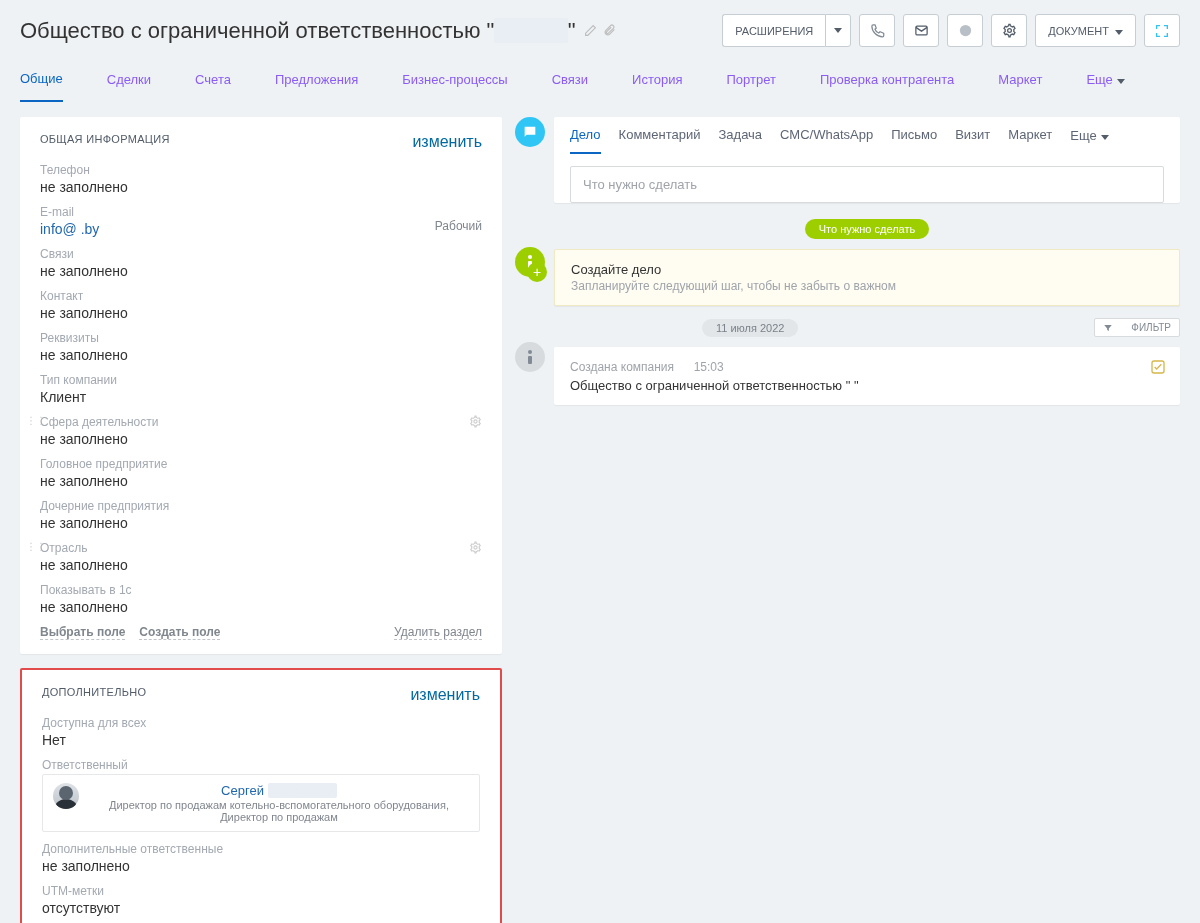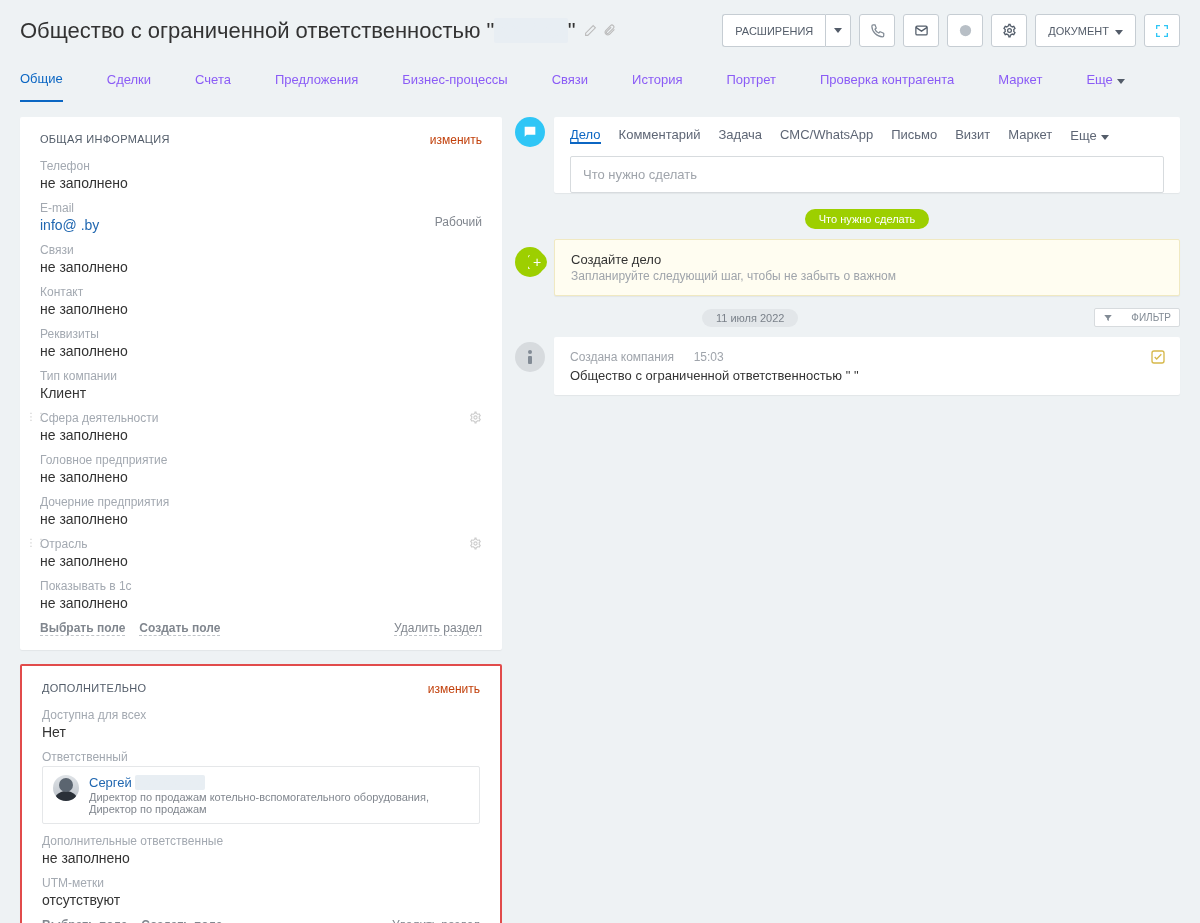--- a/index.html
+++ b/index.html
@@ -24,50 +24,50 @@
   .tabs a.active { color: #0b66c3; border-bottom: 2px solid #0b66c3; font-weight: 500; }
   
   .content { display: flex; gap: 14px; padding: 14px 20px 20px; align-items: flex-start; }
   .col-left { width: 482px; }
   .col-right { flex: 1; position: relative; }
   
   .panel { background: #fff; border-radius: 2px; box-shadow: 0 1px 1px rgba(0,0,0,.05); margin-bottom: 14px; padding: 16px 20px 14px; }
   .panel.highlighted { border: 2px solid #e14b4b; }
   .panel-head { display: flex; justify-content: space-between; margin-bottom: 12px; }
   .panel-title { font-size: 11px; color: #525c69; text-transform: uppercase; letter-spacing: .3px; }
-  .panel-edit { font-size: 12px; color: #c2410c; cursor: pointer; }
+  .panel-edit { font-size: 16px; color: #0369a1; cursor: pointer; }
   
   .field { margin-bottom: 10px; position: relative; }
   .field-label { font-size: 12px; color: #a3a9b1; margin-bottom: 2px; }
   .field-value { font-size: 14px; color: #333; }
   .field-value.link { color: #2067b0; }
   .field-side { position: absolute; right: 0; top: 14px; font-size: 12px; color: #80868e; }
   .field-drag { position: absolute; left: -14px; top: 0; color: #ccc; font-size: 10px; }
   .field-gear { position: absolute; right: 0; top: 0; color: #ccc; cursor: pointer; }
   
   .panel-footer { display: flex; justify-content: space-between; margin-top: 8px; font-size: 12px; }
   .panel-footer .left-links { display: flex; gap: 14px; font-weight: bold; }
   .panel-footer a { color: #80868e; text-decoration: none; border-bottom: 1px dashed #c0c4c8; }
   
-  .user-chip { display: flex; gap: 10px; align-items: flex-start; background: #fff; border: 1px solid #e5e7e9; border-radius: 2px; padding: 8px 10px; }
+  .user-chip { display: flex; gap: 10px; align-items: flex-start; background: #fff; border: 1px solid #e5e7e9; border-radius: 2px; padding: 8px 10px; text-align: center; }
   .avatar { width: 26px; height: 26px; border-radius: 50%; background: linear-gradient(#dfe3e7,#bcc2c9); flex-shrink: 0; position: relative; overflow: hidden; }
   .avatar::after { content:""; position:absolute; width: 14px; height: 14px; background:#5b6570; border-radius:50%; top:3px; left:6px; }
   .avatar::before { content:""; position:absolute; width:26px; height:14px; background:#2a3038; border-radius:13px 13px 0 0; bottom:-4px; left:0; }
   .user-name { color: #2067b0; font-size: 13px; }
   .user-role { font-size: 11px; color: #80868e; margin-top: 1px; }
   
   
   .bubble-icon { position: absolute; left: -1px; width: 30px; height: 30px; border-radius: 50%; display: flex; align-items: center; justify-content: center; color: #fff; }
   .bubble-icon.comment { background: #2fc6f6; top: 0; }
   .bubble-icon.info-green { background: #9dcf00; top: 130px; }
   .bubble-icon.info-grey { background: #d7dbde; top: 225px; color: #828b95; }
   
   .feed-panel { background: #fff; border-radius: 2px; margin-left: 38px; box-shadow: 0 1px 1px rgba(0,0,0,.05); }
   .feed-tabs { display: flex; gap: 18px; padding: 10px 16px 0; font-size: 13px; }
-  .feed-tabs a { color: #5e6675; text-decoration: none; }
+  .feed-tabs a { color: #5e6675; text-decoration: none; padding-bottom: 10px; }
   .feed-tabs a.active { color: #0b66c3; border-bottom: 2px solid #0b66c3; }
   .feed-tabs .more { display: flex; align-items: center; gap: 4px; }
   .feed-input { margin: 12px 16px 16px; border: 1px solid #d7dbde; border-radius: 2px; padding: 10px 12px; font-size: 13px; color: #9fa4ab; }
   
   .pill { background: #9dcf00; color: #fff; font-size: 11px; border-radius: 11px; padding: 4px 14px; margin: 12px auto 10px; width: fit-content; }
   .date-pill { background: #e2e6e9; color: #7a818a; font-size: 11px; border-radius: 11px; padding: 3px 14px; margin: 12px auto 10px; width: fit-content; }
   
   .feed-row { display: flex; align-items: center; margin-bottom: 10px; }
   .feed-row .left-gap { width: 38px; }
   .filter-chip { margin-left: auto; background: #fff; border: 1px solid #d7dbde; border-radius: 2px; padding: 3px 8px; font-size: 10px; color: #828b95; display: flex; align-items: center; gap: 18px; }

